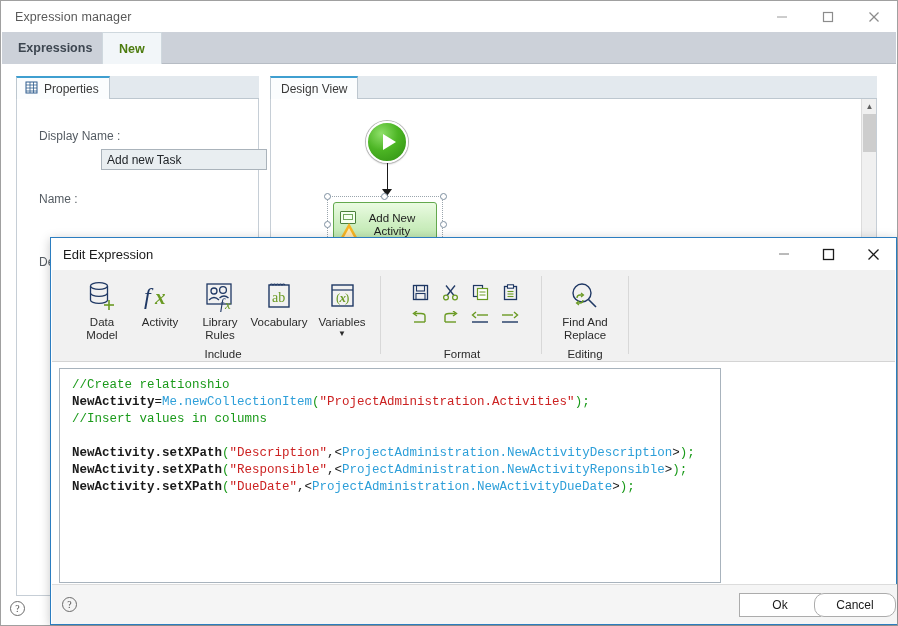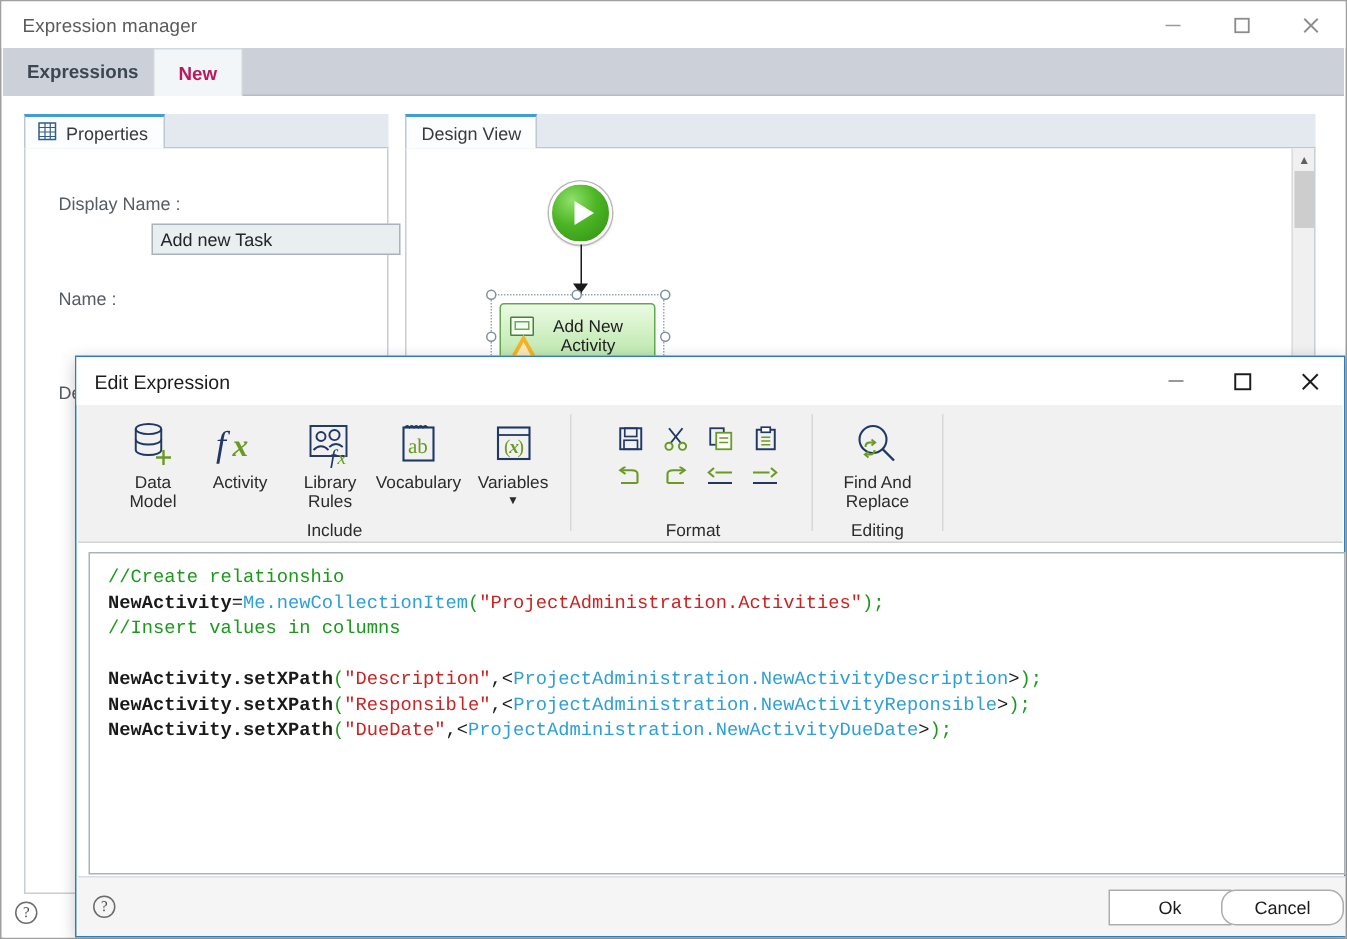--- a/index.html
+++ b/index.html
@@ -38,21 +38,21 @@
     position:absolute; left:1px; top:31px; width:894px; height:32px;
     background:#ccd1d9; border-bottom:1px solid #b6bcc4;
   }
   .tab {
     position:absolute; top:0px; height:32px;
     display:flex; align-items:center; justify-content:center;
     font-size:12.5px; color:#3b4754; padding:0 16px;font-weight:bold;
   }
   .tab.inactive { background:#ccd1d9; color:#3d4650; }
   .tab.active {
-    background:#f2f6f9; color:#be185d; font-weight:bold;
+    background:#f2f6f9; color:#4d7c0f; font-weight:bold;
     border-left:1px solid #cfd8de; border-right:1px solid #cfd8de;
     border-top:1px solid #cfd8de;
   }
 
   
   .content {
     position:absolute; left:1px; top:63px; width:894px; height:561px;
     background:#ffffff;
   }
 
@@ -223,21 +223,21 @@
   }
   .big-ico { height:40px; display:flex; align-items:center; justify-content:center; }
   .big-lbl { font-size:11.5px; color:#2b2b2b; line-height:13px; }
   .small-btn {
     position:absolute; width:26px; height:24px;
     display:flex; align-items:center; justify-content:center;
   }
 
   
   .code-area {
-    position:absolute; left:8px; top:130px; width:838px; height:215px;
+    position:absolute; left:8px; top:130px; width:662px; height:215px;
     background:#ffffff; border:1px solid #a8b3bd;
     overflow:hidden;
   }
   .code-text {
     margin:0; padding:8px 0 0 12px;
     font-family:"Liberation Mono", monospace;
     font-size:12.5px; line-height:17px; white-space:pre;
     color:#1a1a1a;
   }
   .c-cmt { color:#1a9a1a; }

